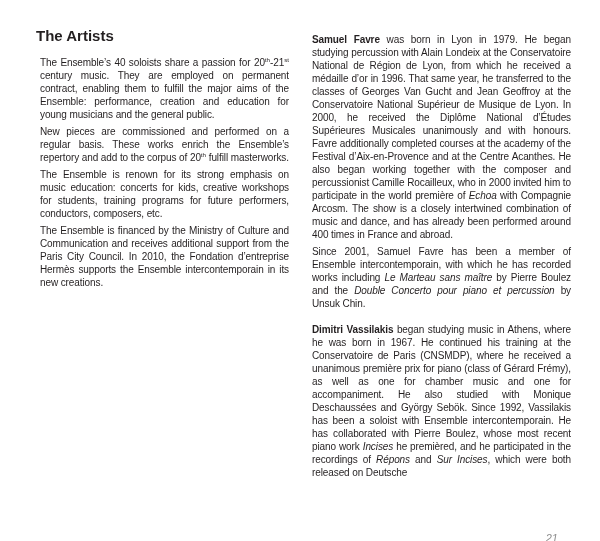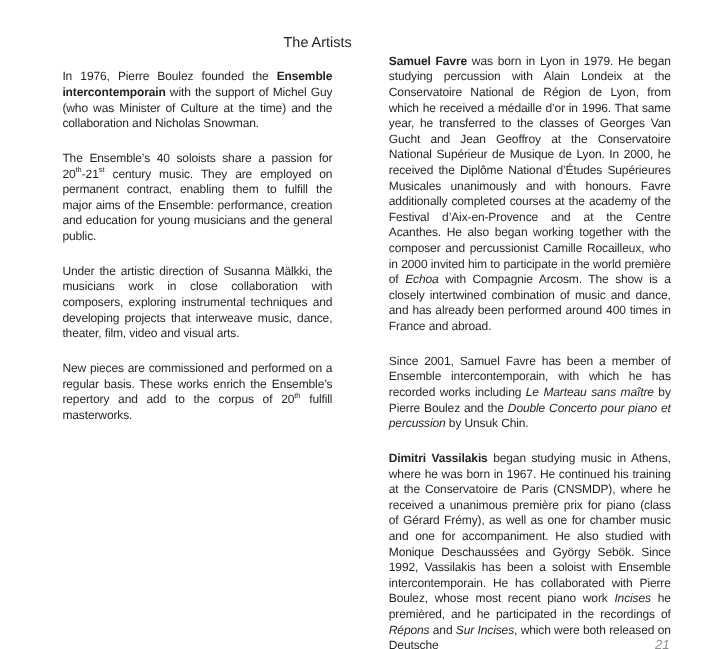--- a/index.html
+++ b/index.html
@@ -25,28 +25,28 @@
   .col {
     flex: 0 0 auto;
     font-size: 10px;
     line-height: 13px;
     letter-spacing: -0.1px;
     text-align: justify;
   }
   .col-left  { width: 257px; }
   .col-right { width: 267px; }
   .heading {
-    font-size: 12px;
-    font-weight: normal;
+    font-size: 15px;
+    font-weight: bold;
     margin: 0 0 14px 0;
     letter-spacing: 0;
-    text-align: right;
+    text-align: left;
   }
   p.para {
-    margin: 16px;
+    margin: 4px;
   }
   p.para.space-before {
     margin-top: 13px;
   }
   .bold   { font-weight: bold; }
   .italic { font-style: italic; }
   sup.sup {
     font-size: 0.62em;
     line-height: 0;
     vertical-align: super;
@@ -62,24 +62,24 @@
   }
 </style>
 </head>
 <body>
 
 <div class="page" style="color: rgb(35, 31, 32); background: rgb(255, 255, 255);">
   <div class="columns">
     <div class="col col-left">
       <h1 class="heading">The Artists</h1>
       <div id="left-col">
-          <p class="para"><span>In 1976, Pierre Boulez founded the </span><span class="bold">Ensemble intercontemporain</span><span> with the support of Michel Guy (who was Minister of Culture at the time) and the collaboration and Nicholas Snowman.</span></p>
           <p class="para"><span>The Ensemble’s 40 soloists share a passion for 20</span><sup class="sup">th</sup><span>-21</span><sup class="sup">st</sup><span> century music. They are employed on permanent contract, enabling them to fulfill the major aims of the Ensemble: performance, creation and education for young musicians and the general public.</span></p>
-          <p class="para"><span>Under the artistic direction of Susanna Mälkki, the musicians work in close collaboration with composers, exploring instrumental techniques and developing projects that interweave music, dance, theater, film, video and visual arts.</span></p>
           <p class="para"><span>New pieces are commissioned and performed on a regular basis. These works enrich the Ensemble’s repertory and add to the corpus of 20</span><sup class="sup">th</sup><span> fulfill masterworks.</span></p>
+          <p class="para"><span>The Ensemble is renown for its strong emphasis on music education: concerts for kids, creative workshops for students, training programs for future performers, conductors, composers, etc.</span></p>
+          <p class="para"><span>The Ensemble is financed by the Ministry of Culture and Communication and receives additional support from the Paris City Council. In 2010, the Fondation d’entreprise Hermès supports the Ensemble intercontemporain in its new creations.</span></p>
         </div>
     </div>
     <div class="col col-right" id="right-col">
         <p class="para"><span class="bold">Samuel Favre</span><span> was born in Lyon in 1979. He began studying percussion with Alain Londeix at the Conservatoire National de Région de Lyon, from which he received a médaille d’or in 1996. That same year, he transferred to the classes of Georges Van Gucht and Jean Geoffroy at the Conservatoire National Supérieur de Musique de Lyon. In 2000, he received the Diplôme National d’Études Supérieures Musicales unanimously and with honours. Favre additionally completed courses at the academy of the Festival d’Aix-en-Provence and at the Centre Acanthes. He also began working together with the composer and percussionist Camille Rocailleux, who in 2000 invited him to participate in the world première of </span><span class="italic">Echoa</span><span> with Compagnie Arcosm. The show is a closely intertwined combination of music and dance, and has already been performed around 400 times in France and abroad.</span></p>
         <p class="para"><span>Since 2001, Samuel Favre has been a member of Ensemble intercontemporain, with which he has recorded works including </span><span class="italic">Le Marteau sans maître</span><span> by Pierre Boulez and the </span><span class="italic">Double Concerto pour piano et percussion</span><span> by Unsuk Chin.</span></p>
         <p class="para space-before"><span class="bold">Dimitri Vassilakis</span><span> began studying music in Athens, where he was born in 1967. He continued his training at the Conservatoire de Paris (CNSMDP), where he received a unanimous première prix for piano (class of Gérard Frémy), as well as one for chamber music and one for accompaniment. He also studied with Monique Deschaussées and György Sebök. Since 1992, Vassilakis has been a soloist with Ensemble intercontemporain. He has collaborated with Pierre Boulez, whose most recent piano work </span><span class="italic">Incises</span><span> he premièred, and he participated in the recordings of </span><span class="italic">Répons</span><span> and </span><span class="italic">Sur Incises</span><span>, which were both released on Deutsche</span></p>
       </div>
   </div>
   <div class="page-number" style="color: rgb(142, 142, 142);">21</div>
 </div>

